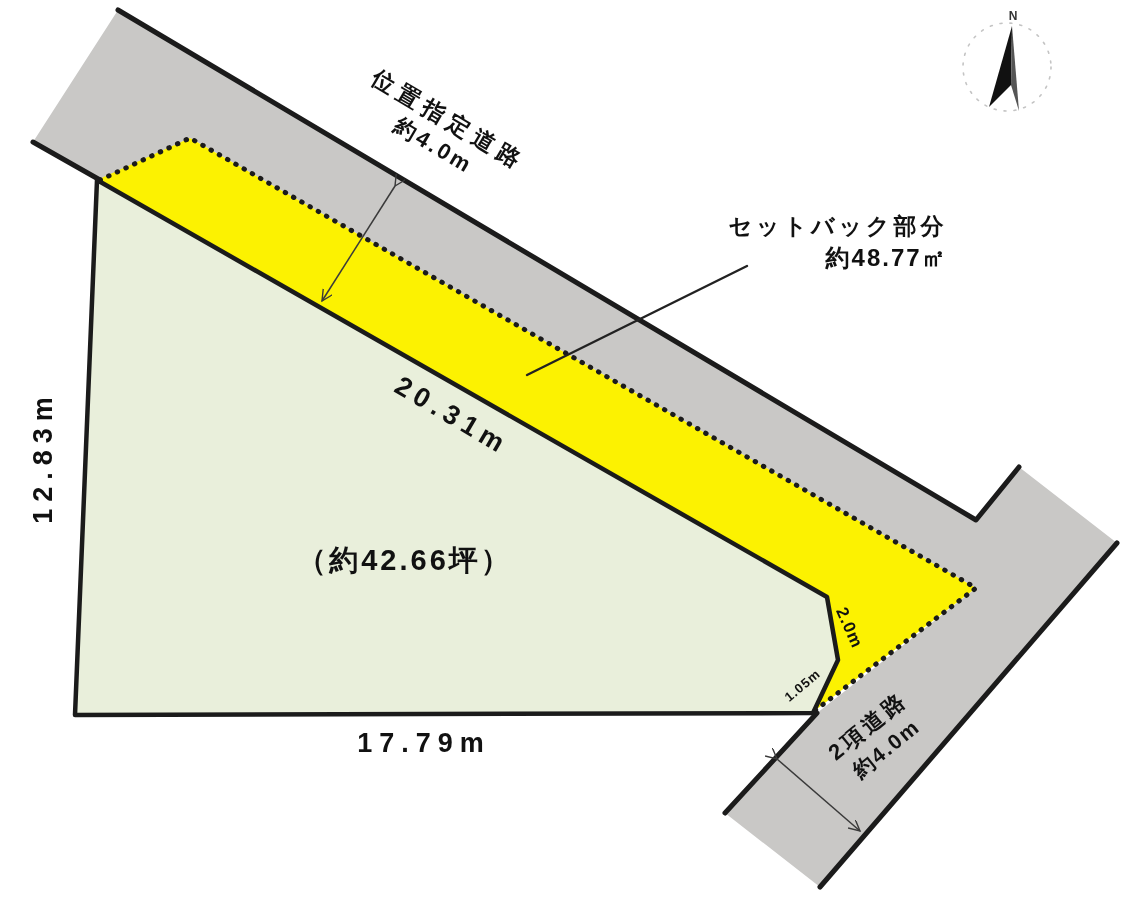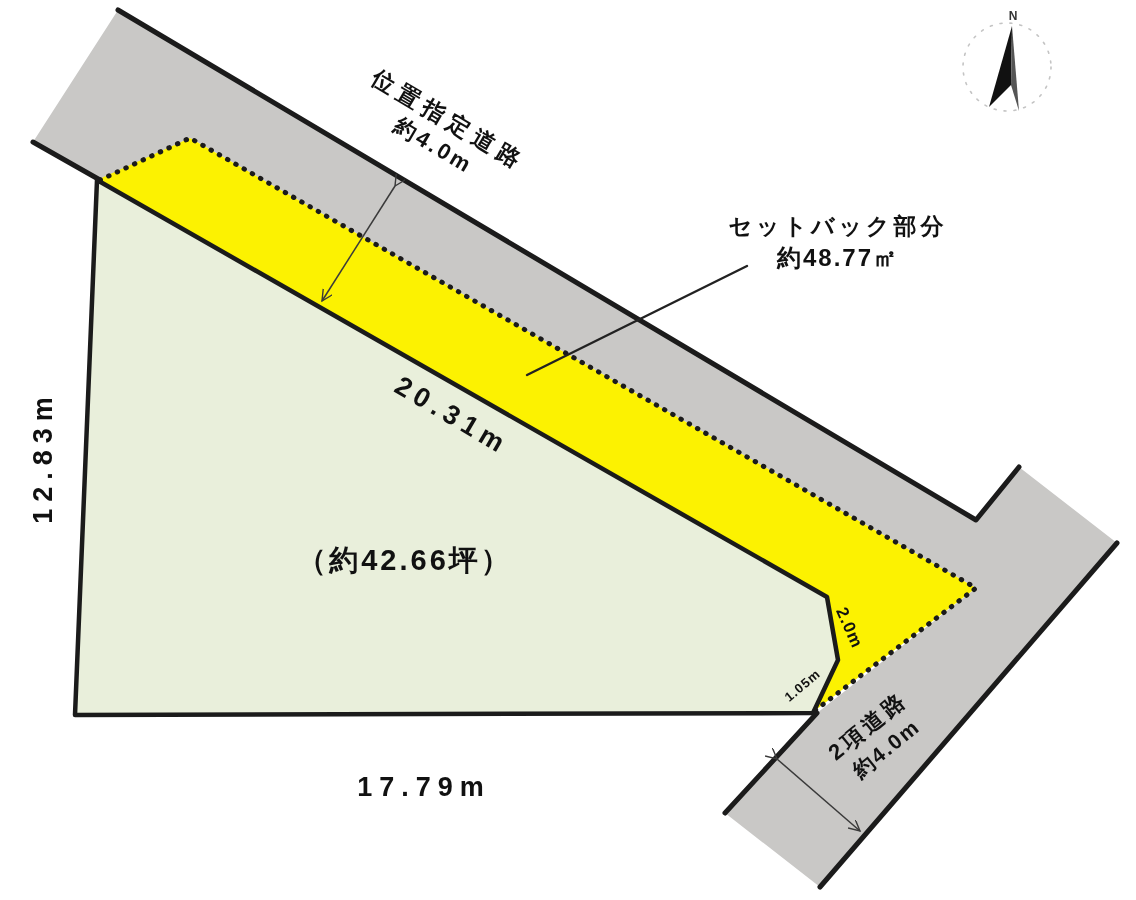--- a/index.html
+++ b/index.html
@@ -9,28 +9,28 @@
   }
   .canvas svg{position:absolute;left:0;top:0;}
   .lbl{
     position:absolute;white-space:nowrap;text-align:center;color:#111;
     font-weight:bold;line-height:1.3;transform-origin:center center;
   }
   .lbl .l2{display:block;}
   
   .lbl-road-top{left:441px;top:133px;transform:translate(-50%,-50%) rotate(30.5deg);font-size:23px;letter-spacing:6px;}
   .lbl-road-top .sub{font-size:22px;letter-spacing:3px;}
-  .lbl-setback{left:838px;top:243px;transform:translate(-50%,-50%);font-size:23px;letter-spacing:4px;}
+  .lbl-setback{left:838px;top:243px;transform:translate(-50%,-50%);font-size:23px;letter-spacing:4px;text-align:right;}
   .lbl-setback .sub{font-size:24px;letter-spacing:2px;}
   .lbl-2031{left:452px;top:416px;transform:translate(-50%,-50%) rotate(30.5deg);font-size:27px;letter-spacing:6px;}
   .lbl-1283{left:44px;top:457px;transform:translate(-50%,-50%) rotate(-90deg);font-size:27px;letter-spacing:7px;}
   .lbl-plot{left:396px;top:560px;transform:translate(-50%,-50%);font-size:30px;letter-spacing:10px;line-height:1.38;}
   .lbl-plot .num{font-size:29px;letter-spacing:5px;}
   .lbl-plot .tsubo{font-size:29px;letter-spacing:3px;margin-left:18px;}
-  .lbl-1779{left:424px;top:744px;transform:translate(-50%,-50%);font-size:27px;letter-spacing:7px;margin-top:44px;}
+  .lbl-1779{left:424px;top:744px;transform:translate(-50%,-50%);font-size:27px;letter-spacing:7px;}
   .lbl-20{left:849px;top:628px;transform:translate(-50%,-50%) rotate(66deg);font-size:17px;letter-spacing:1px;}
   .lbl-105{left:803px;top:686px;transform:translate(-50%,-50%) rotate(-40deg);font-size:13px;letter-spacing:1px;}
   .lbl-road-bottom{left:877px;top:737px;transform:translate(-50%,-50%) rotate(-39deg);font-size:22px;letter-spacing:4px;}
   .lbl-road-bottom .sub{font-size:21px;letter-spacing:2px;}
 </style>
 </head>
 <body>
 
 <div class="canvas">
 

